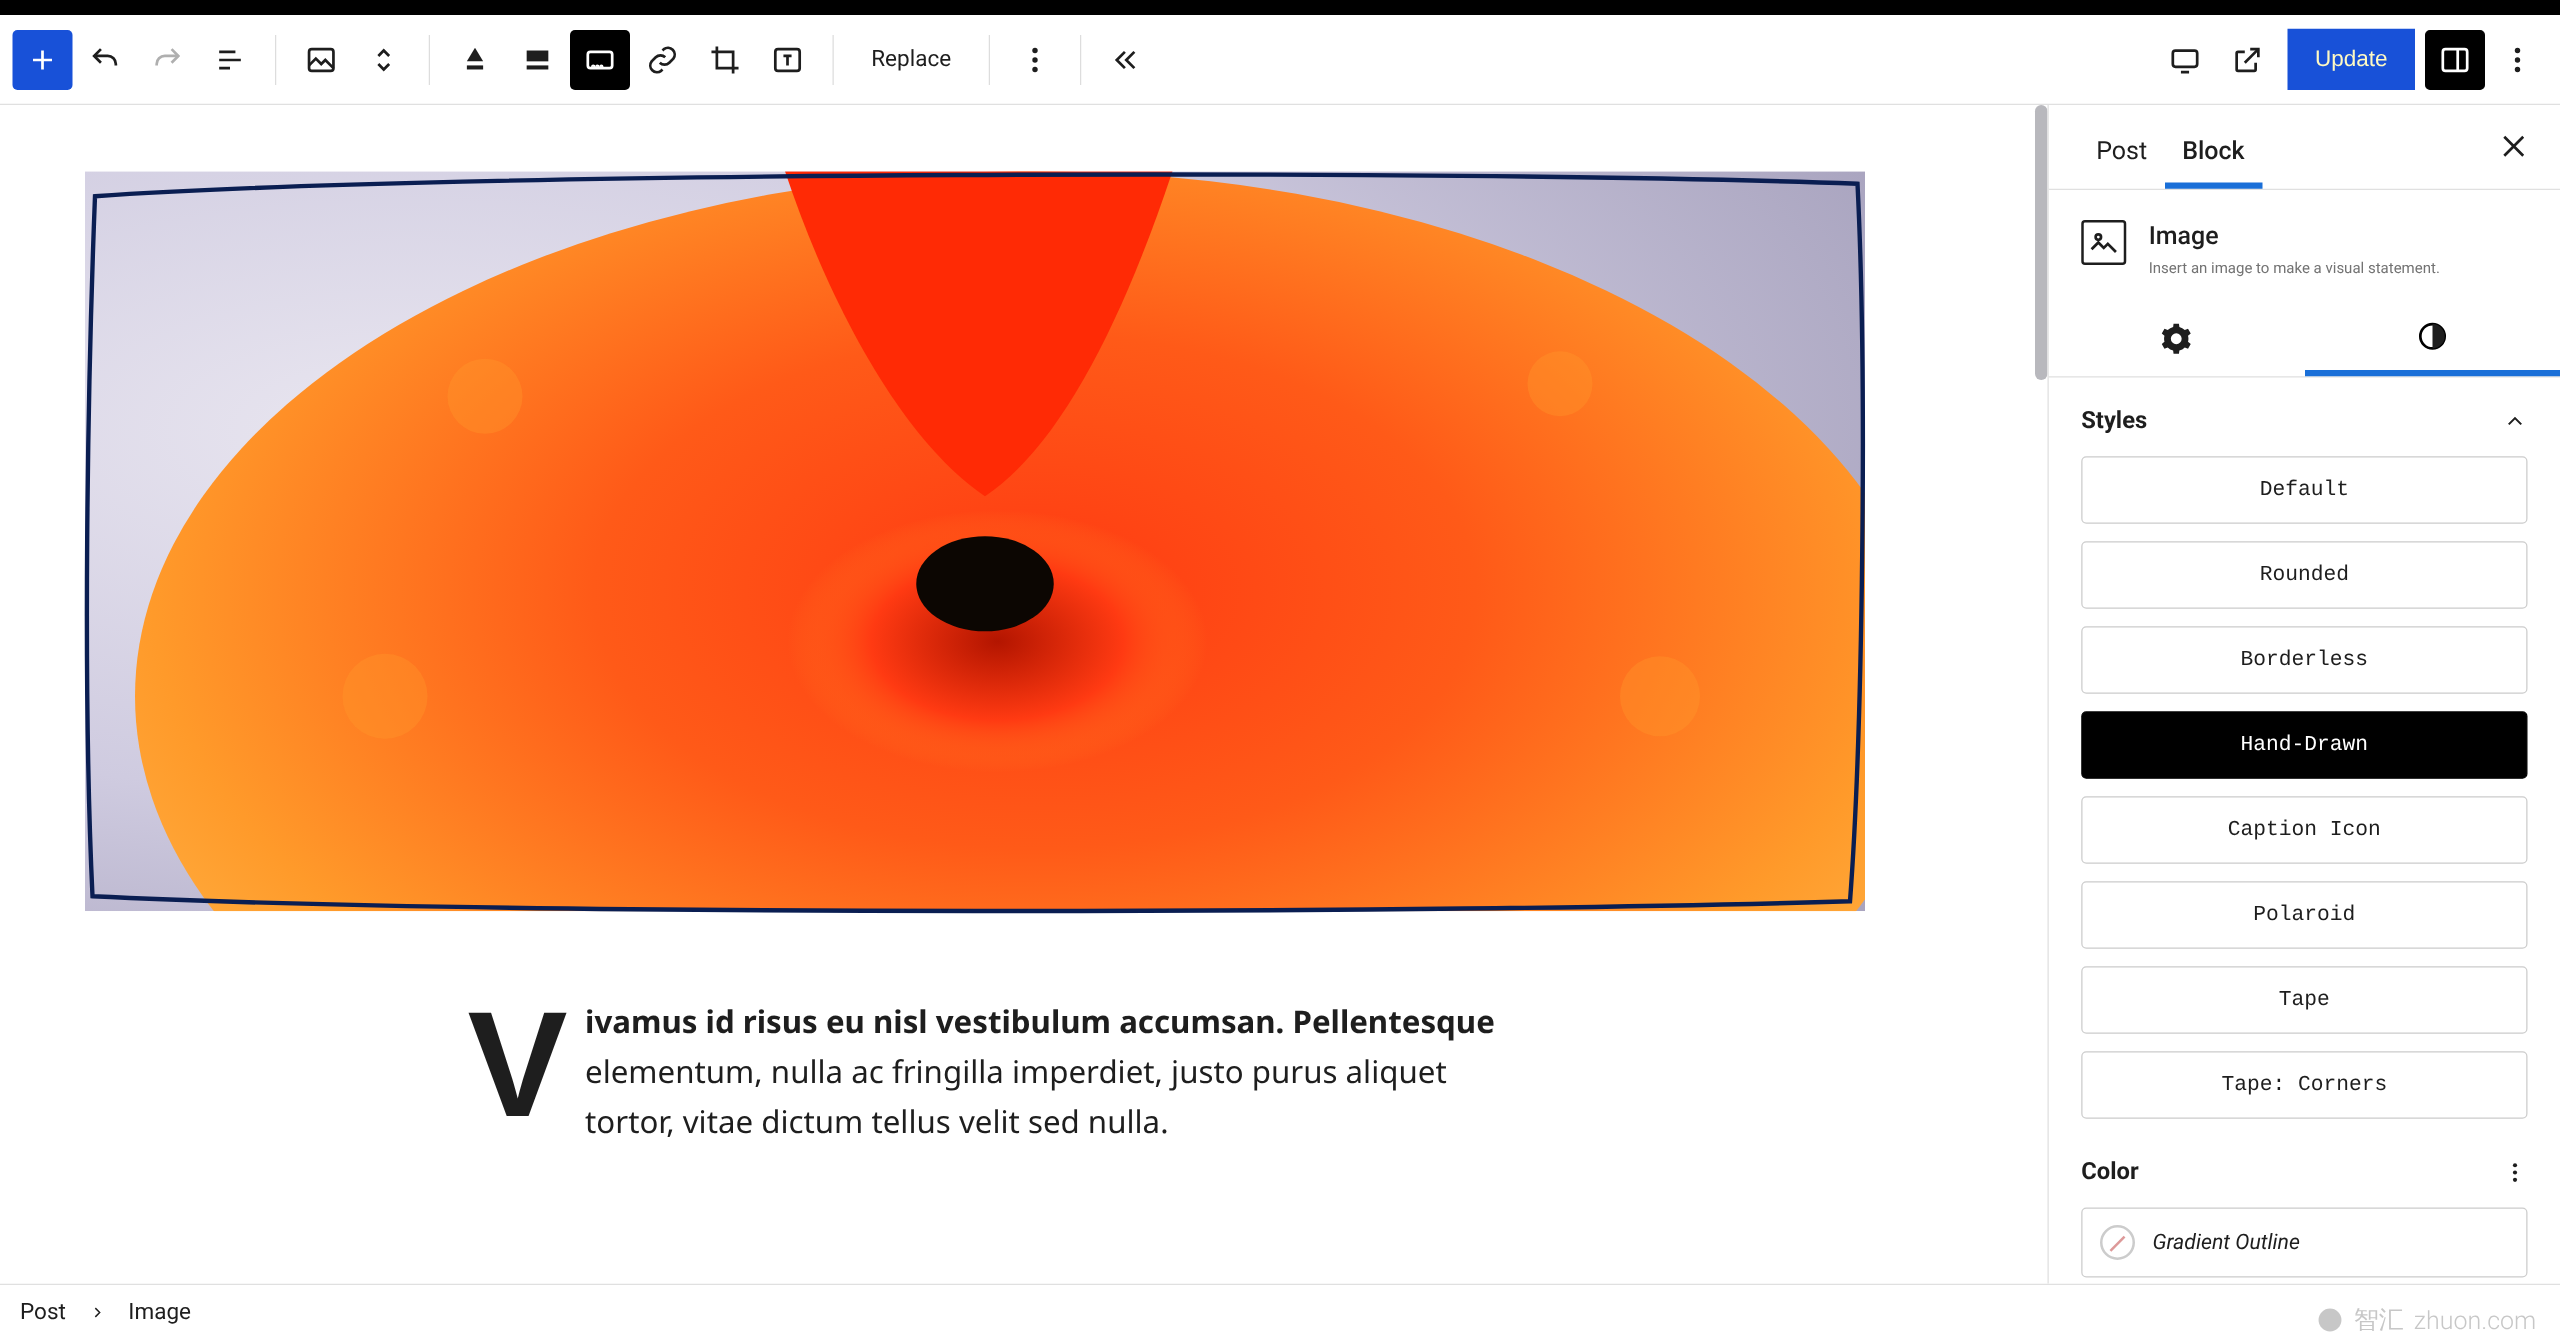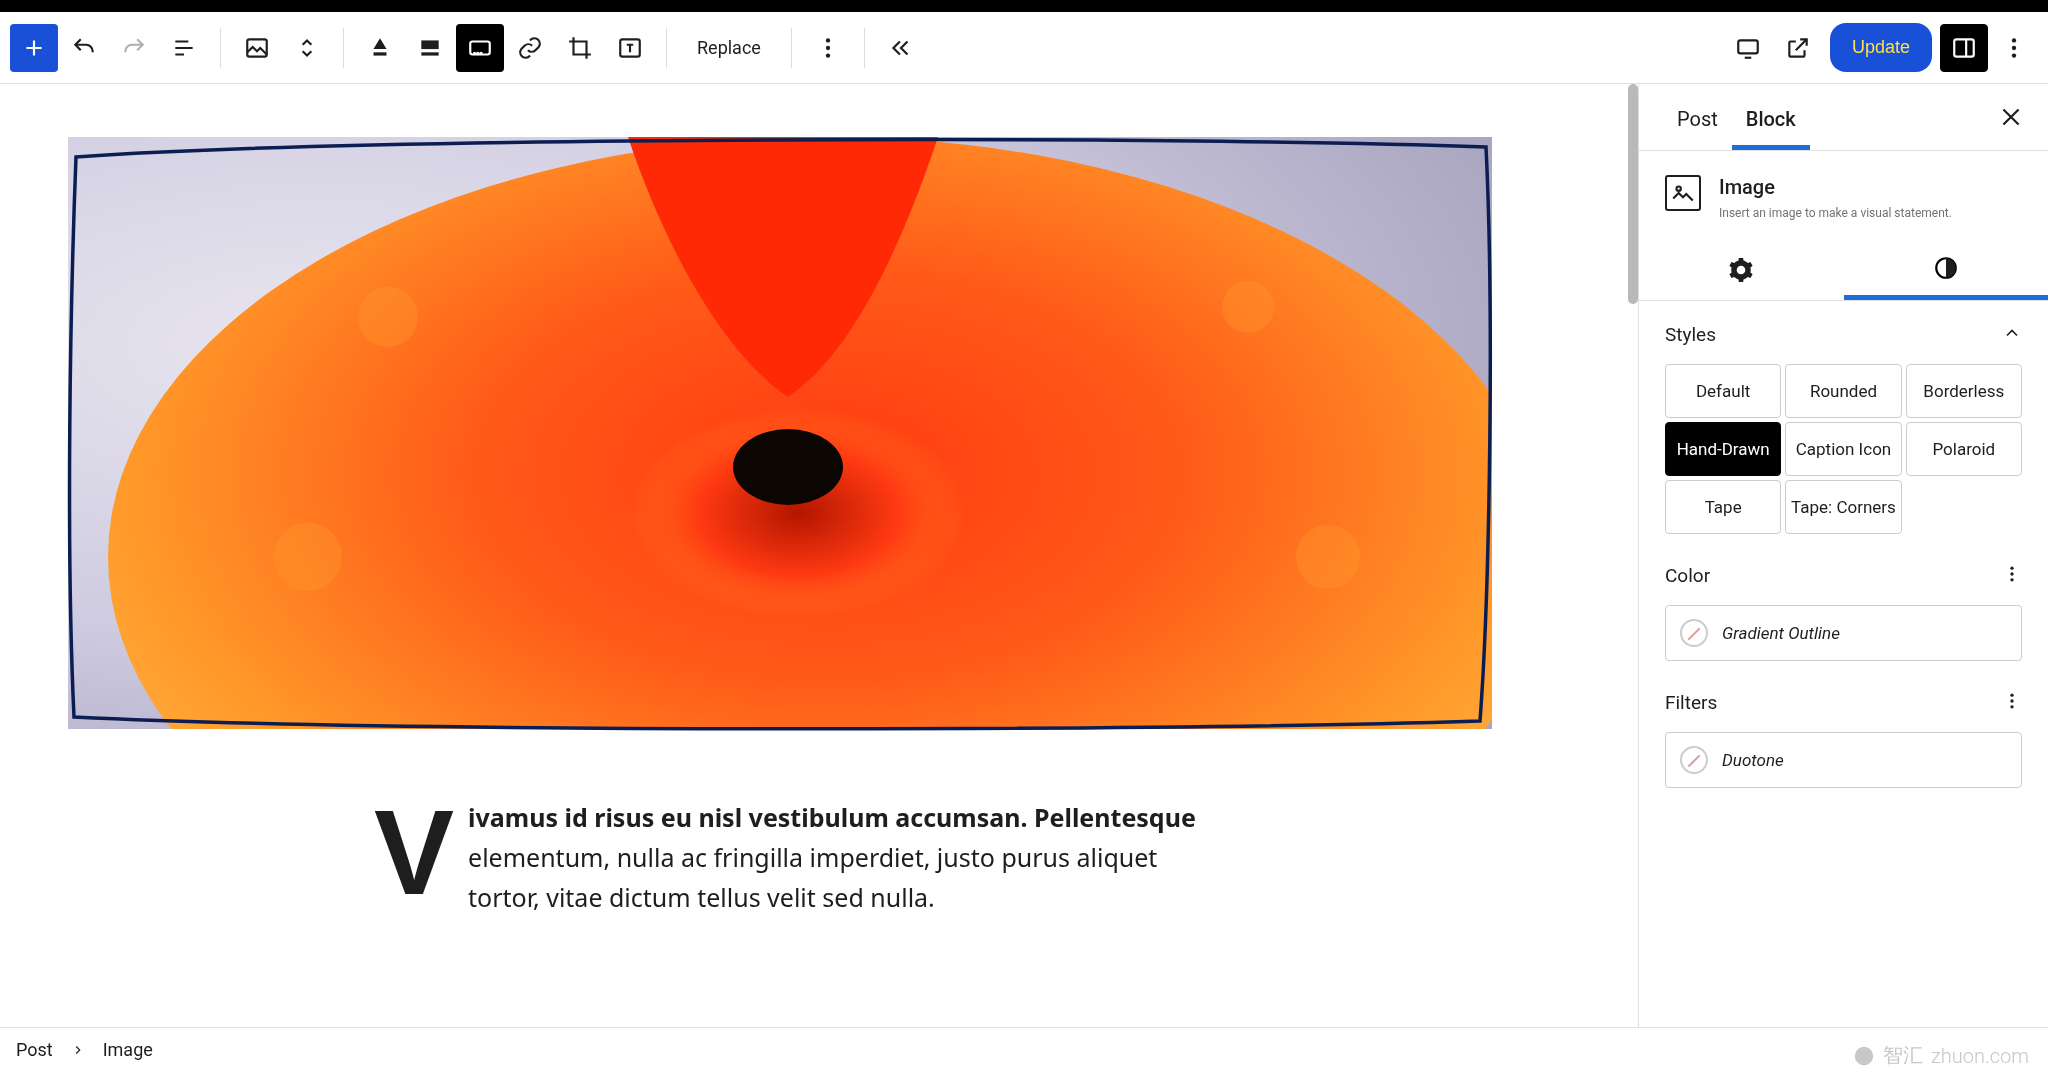--- a/index.html
+++ b/index.html
@@ -11,21 +11,21 @@
 
 
 .toolbar { height:72px; border-bottom:1px solid #e0e0e0; display:flex; align-items:center; padding:0 10px; gap:2px; }
 .tbtn { width:48px; height:48px; display:flex; align-items:center; justify-content:center; border-radius:4px; cursor:pointer; color:#1e1e1e; }
 .tbtn.blue { background:#1851d8; color:#fff; }
 .tbtn.black { background:#000; color:#fff; }
 .tbtn.outlined { border:1px solid #1e1e1e; }
 .tsep { width:1px; height:40px; background:#ddd; margin:0 10px; }
 .replace { padding:0 18px; height:48px; display:flex; align-items:center; font-size:18px; cursor:pointer; }
 .spacer { flex:1; }
-.update { background:#1851d8; color:#fde047; border:none; padding:14px 22px; font-size:18px; border-radius:16px; cursor:pointer; margin:0 6px; }
+.update { background:#1851d8; color:#fef9c3; border:none; padding:14px 22px; font-size:18px; border-radius:0; cursor:pointer; margin:0 6px; }
 
 
 .main { flex:1; display:flex; overflow:hidden; }
 .canvas-col { flex:1; position:relative; overflow:hidden; }
 .canvas-scroll { position:absolute; top:0; right:0; width:10px; height:220px; background:#b8b8bd; border-radius:5px; }
 .canvas { padding:45px 90px 0 60px; }
 
 
 .frame { position:relative; width:1440px; height:608px; }
 .frame svg.border { position:absolute; inset:0; width:100%; height:100%; }
@@ -49,22 +49,22 @@
 .block-desc { display:flex; gap:18px; padding:24px 26px 18px; }
 .bd-ico { width:36px; height:36px; border:2px solid #1e1e1e; border-radius:3px; display:flex; align-items:center; justify-content:center; flex-shrink:0;}
 .bd-txt h4 { font-size:20px; font-weight:500; margin-bottom:6px; }
 .bd-txt p { font-size:12px; color:#737373; line-height:1.45; }
 
 .subtabs { display:flex; border-bottom:1px solid #e0e0e0; }
 .sbtab { flex:1; display:flex; align-items:center; justify-content:center; height:60px; cursor:pointer; }
 .sbtab.active { border-bottom:5px solid #1a6fd8; }
 
 .panel { padding:22px 26px 8px; }
-.phead { display:flex; align-items:flex-start; justify-content:space-between; font-size:19px; font-weight:400; margin-bottom:18px;}
-.styles { display:grid; grid-template-columns:1fr 1fr 1fr; gap:4px; }
+.phead { display:flex; align-items:flex-end; justify-content:space-between; font-size:19px; font-weight:700; margin-bottom:18px;}
+.styles { display:grid; grid-template-columns:1fr; gap:14px;font-family:Liberation Mono, monospace; }
 .sbtn { border:1px solid #ccc; border-radius:4px; height:54px; display:flex; align-items:center; justify-content:center; font-size:17px; cursor:pointer; background:#fff; }
 .sbtn.act { background:#000; color:#fff; border-color:#000; }
 
 .swrow { border:1px solid #ccc; border-radius:4px; height:56px; display:flex; align-items:center; gap:14px; padding:0 14px; cursor:pointer; margin-top:6px;font-style:italic;}
 .swatch { width:28px; height:28px; border-radius:50%; border:2px solid #ccc; background:#fff; position:relative;}
 .swatch::after{content:"";position:absolute;left:4px;right:4px;top:50%;height:2px;background:#d99; transform:rotate(-45deg);}
 
 
 .breadcrumb { height:44px; border-top:1px solid #e0e0e0; display:flex; align-items:center; padding:0 16px; font-size:18px; gap:18px; color:#1e1e1e; position:relative;}
 .watermark { position:absolute; right:19px; bottom:2px; font-size:20px; color:#c7c7c7; display:flex; align-items:center; gap:8px; font-weight:300;}

